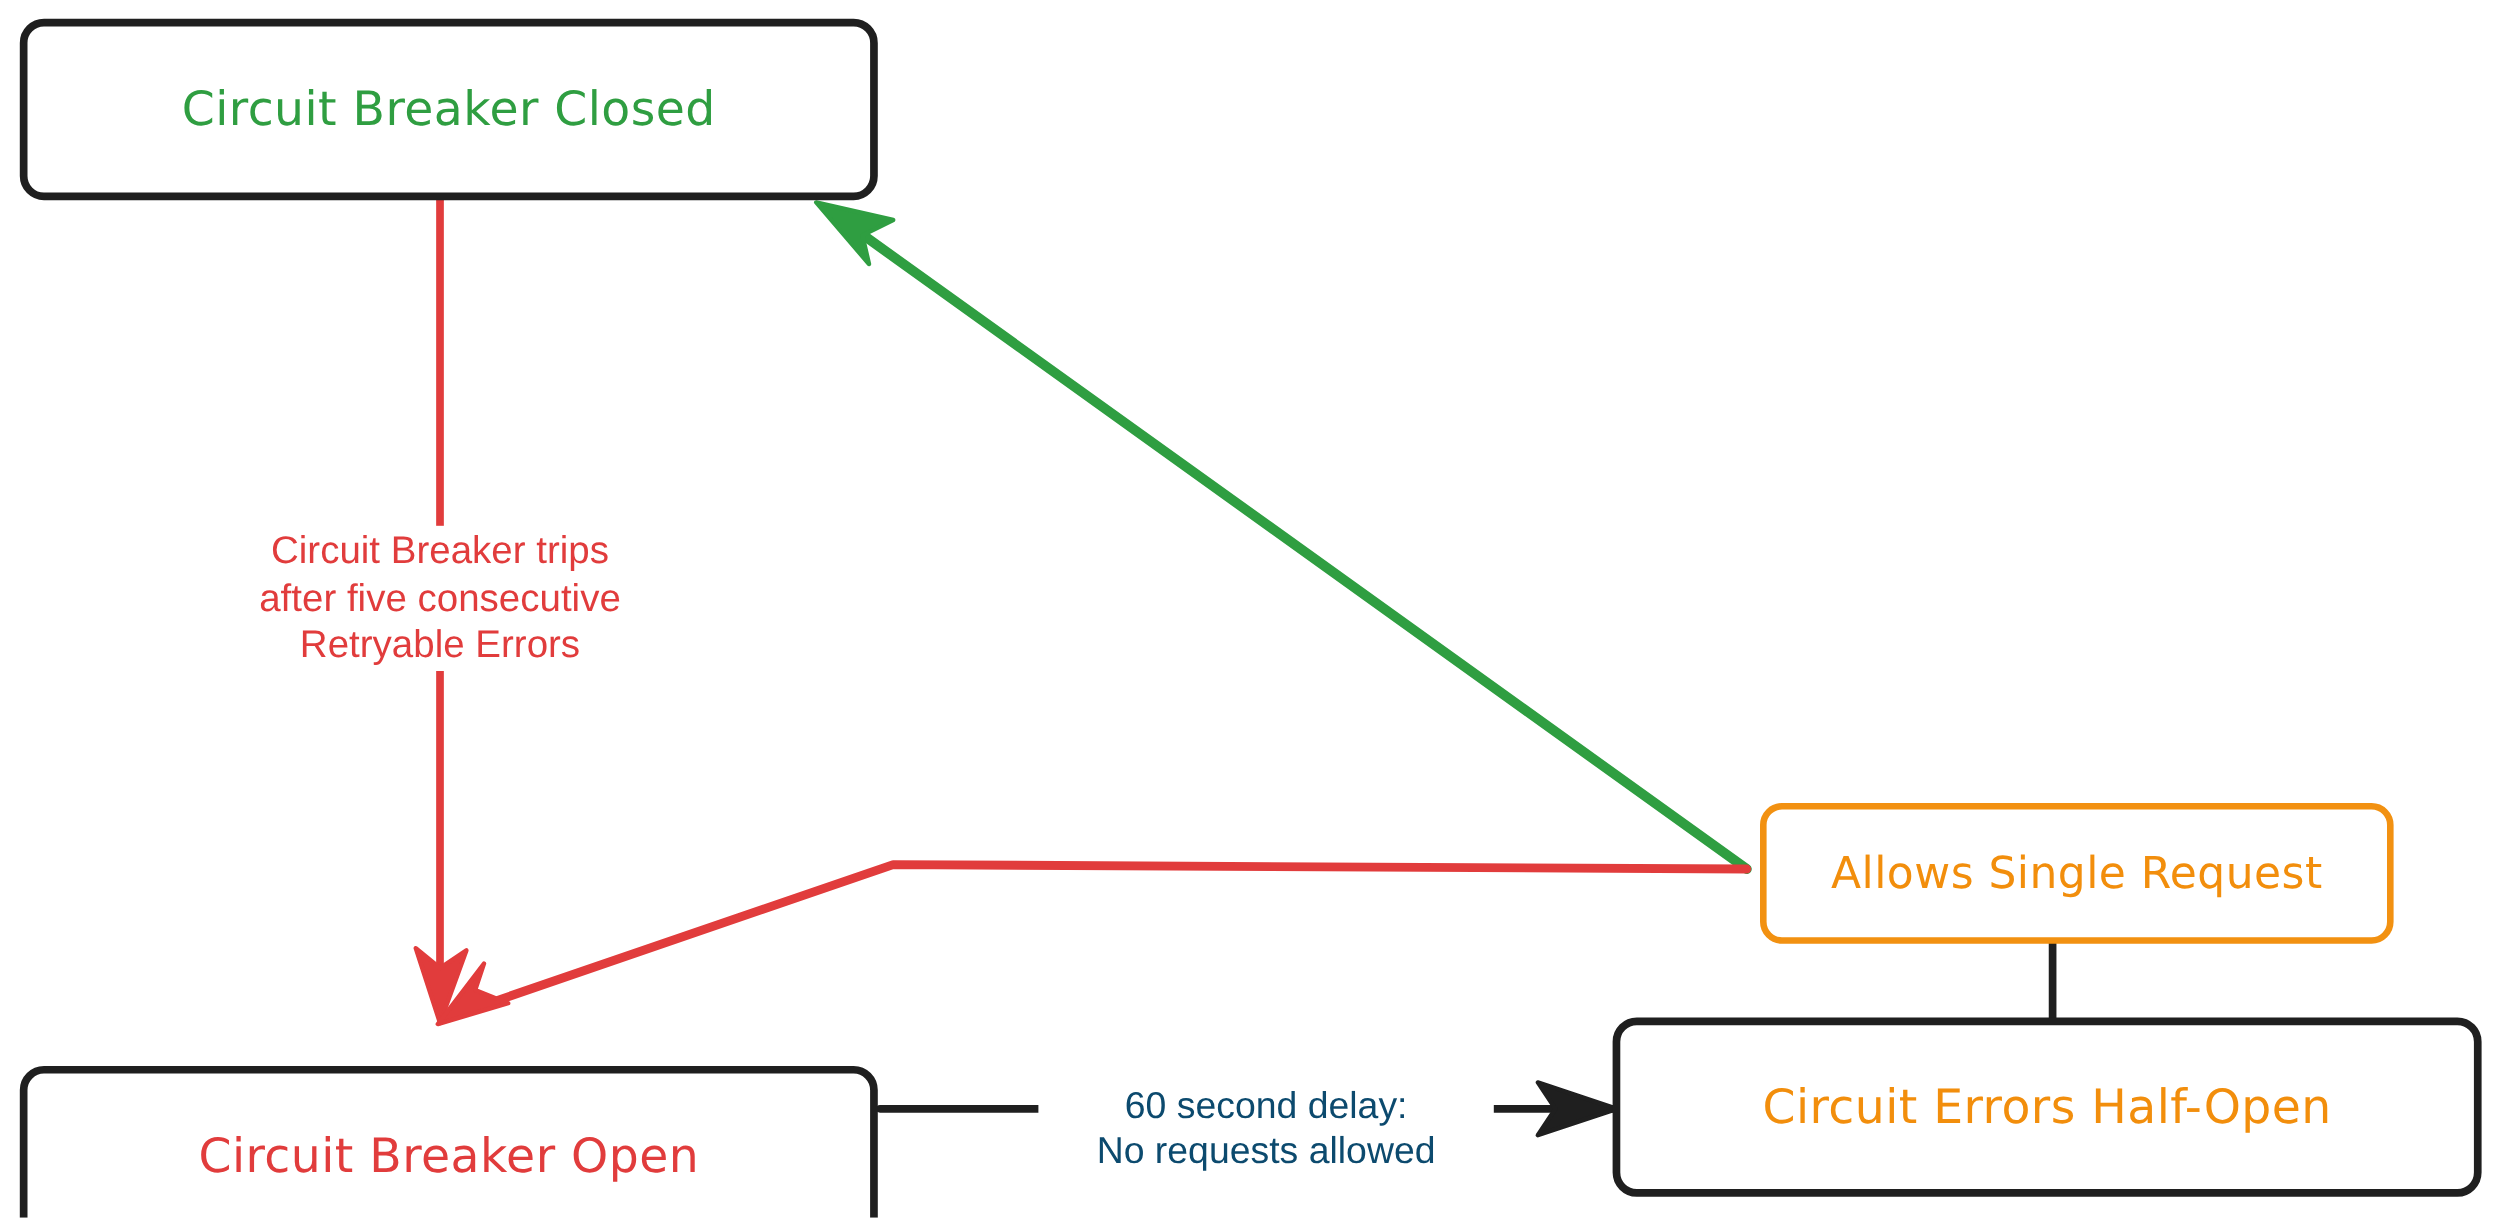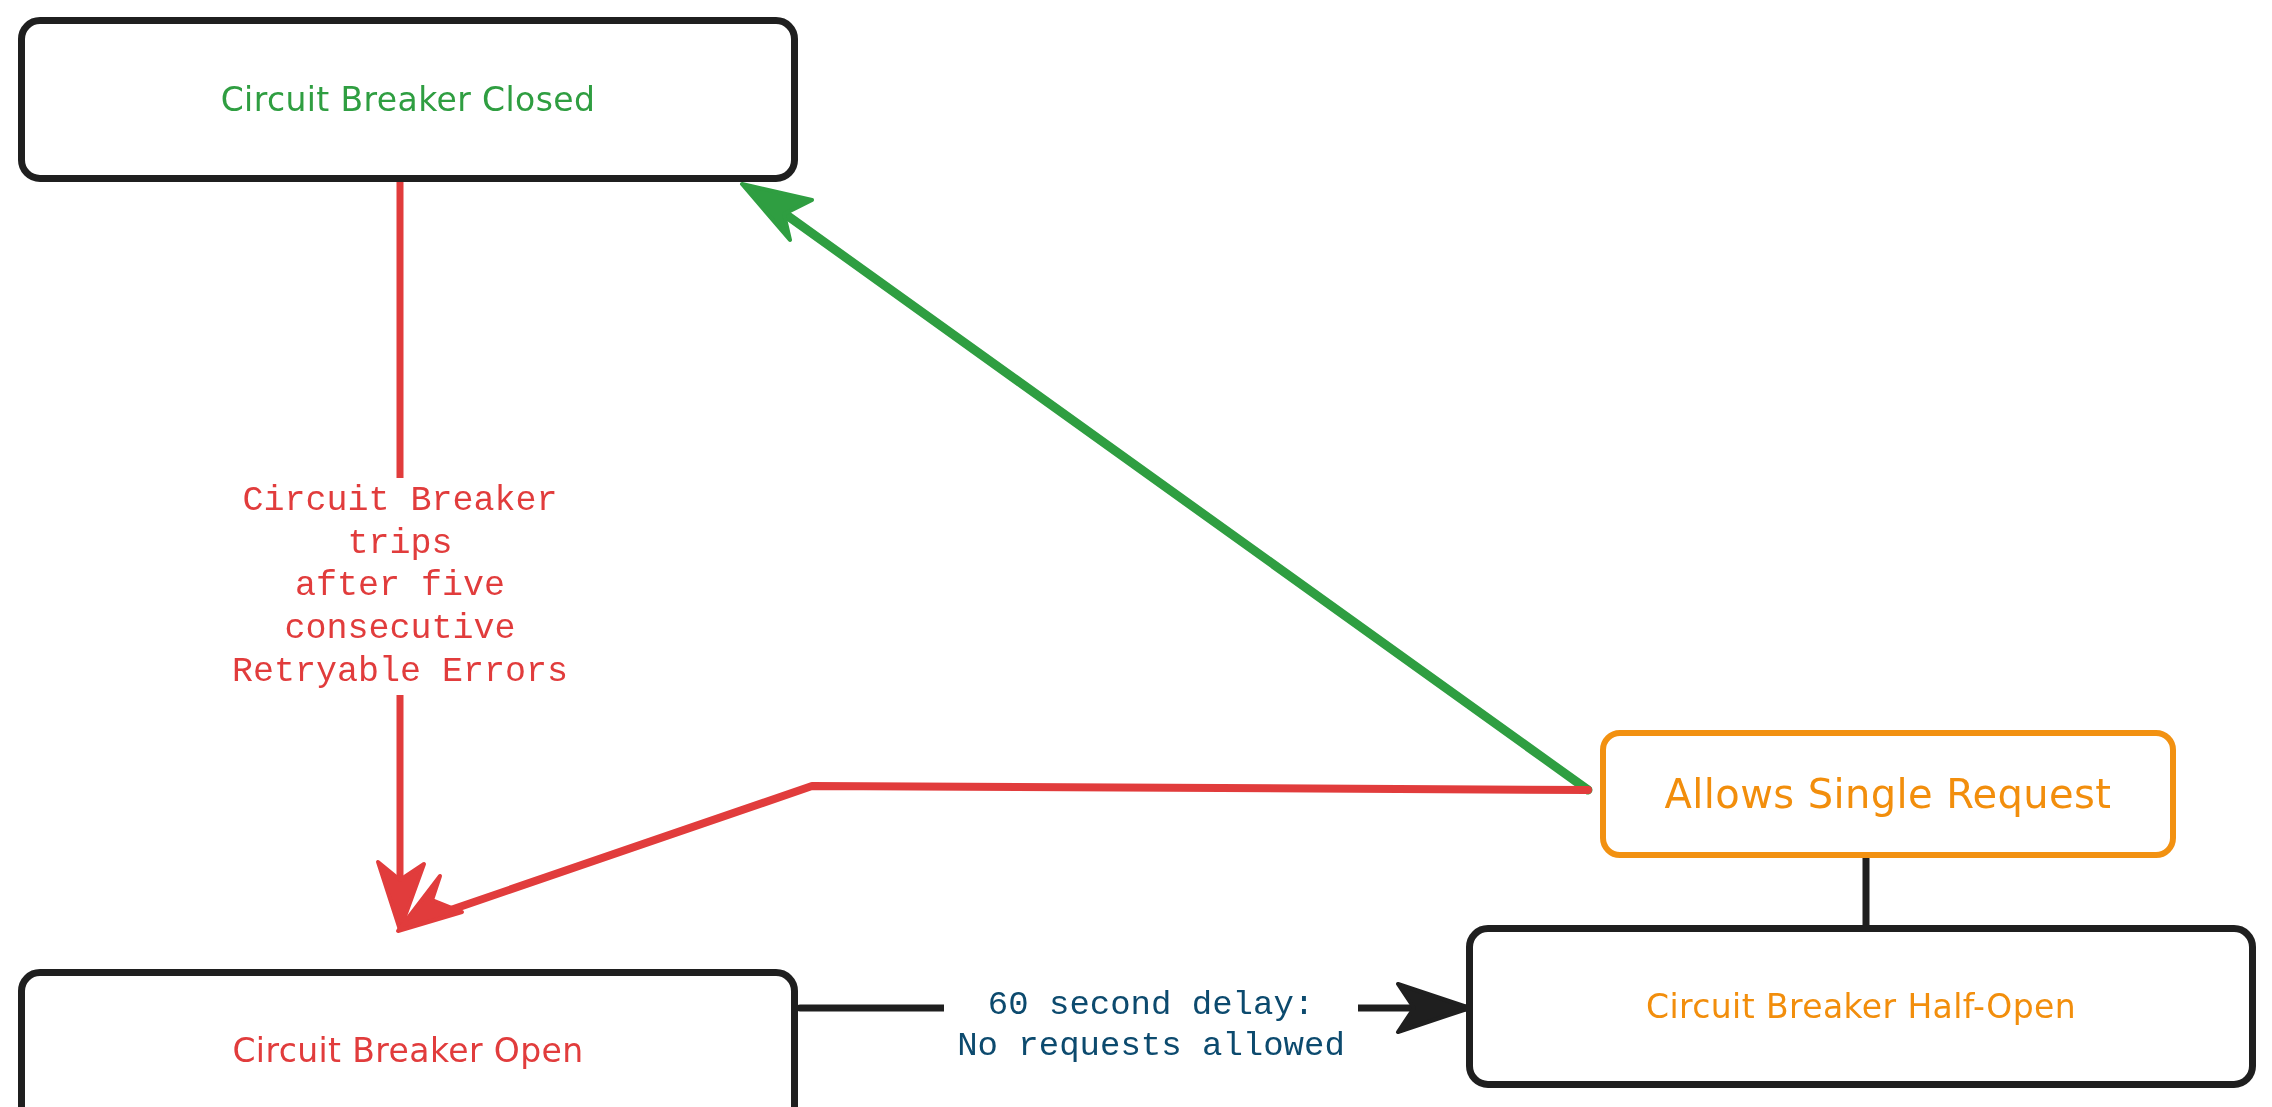--- a/index.html
+++ b/index.html
@@ -48,27 +48,27 @@
     font-family: "DejaVu Sans", sans-serif;
     font-weight: 400;
     letter-spacing: 0.4px;
     white-space: nowrap;
   }
   .lbl-green  { color: #2f9e41; }
   .lbl-red    { color: #e13c3c; }
   .lbl-orange { color: #f28e0c; }
   .lbl-black  { color: #0c4a6e; margin-top: 31px; }
 
-  .size-xl { font-size: 33px; }
+  .size-xl { font-size: 43px; }
   .size-lg { font-size: 40px; }
 
   .edge-label {
     position: absolute;
     background: #ffffff;
-    font-family: Liberation Mono, monospace;
+    font-family: Liberation Sans, sans-serif;
     text-align: center;
     line-height: 1.22;
     white-space: pre-line;
     padding: 2px 6px;
     box-sizing: border-box;
   }
   .edge-label.sz-36 { font-size: 35px; }
   .edge-label.sz-34 { font-size: 34px; }
 </style>
 </head>
@@ -110,21 +110,21 @@
 
   <div class="node-box node-black" style="left:18px; top:969px; width:780px; height:163px;">
     <span class="node-label lbl-red size-xl">Circuit Breaker Open</span>
   </div>
 
   <div class="node-box node-orange" style="left:1600px; top:730px; width:576px; height:128px;">
     <span class="node-label lbl-orange size-lg">Allows Single Request</span>
   </div>
 
   <div class="node-box node-black" style="left:1466px; top:925px; width:790px; height:163px;">
-    <span class="node-label lbl-orange size-xl">Circuit Breaker Half-Open</span>
+    <span class="node-label lbl-orange size-xl">Circuit Errors Half-Open</span>
   </div>
 
   <div class="edge-label sz-36 lbl-red" style="left:178px; top:478px; width:444px;">Circuit Breaker trips
 after five consecutive
 Retryable Errors</div>
 
 
 
   <div class="edge-label sz-34 lbl-black" style="left:944px; top:952px; width:414px;">60 second delay:
 No requests allowed</div>

